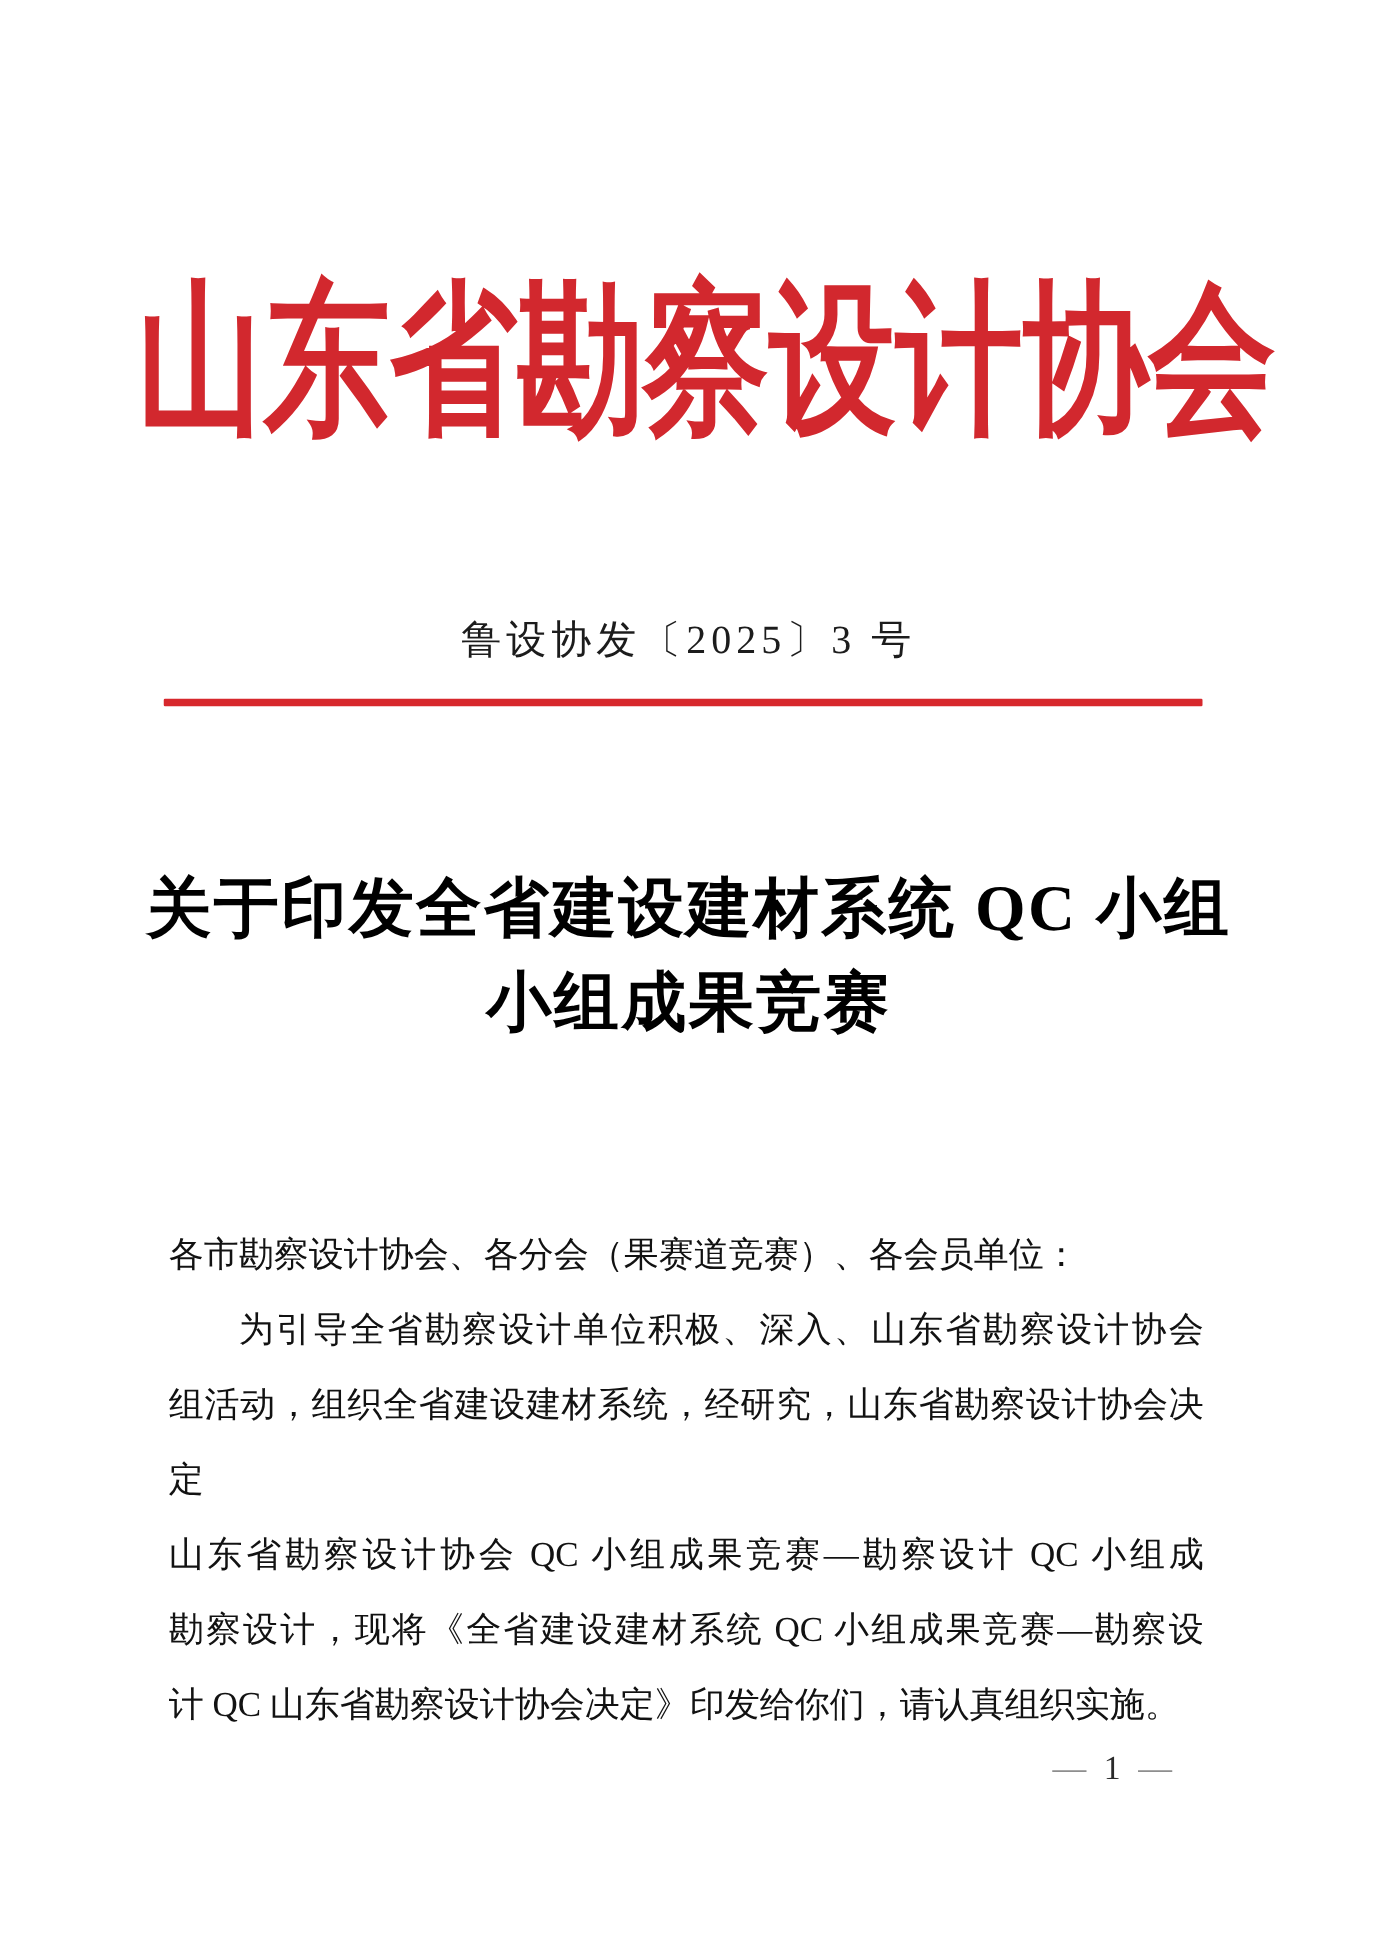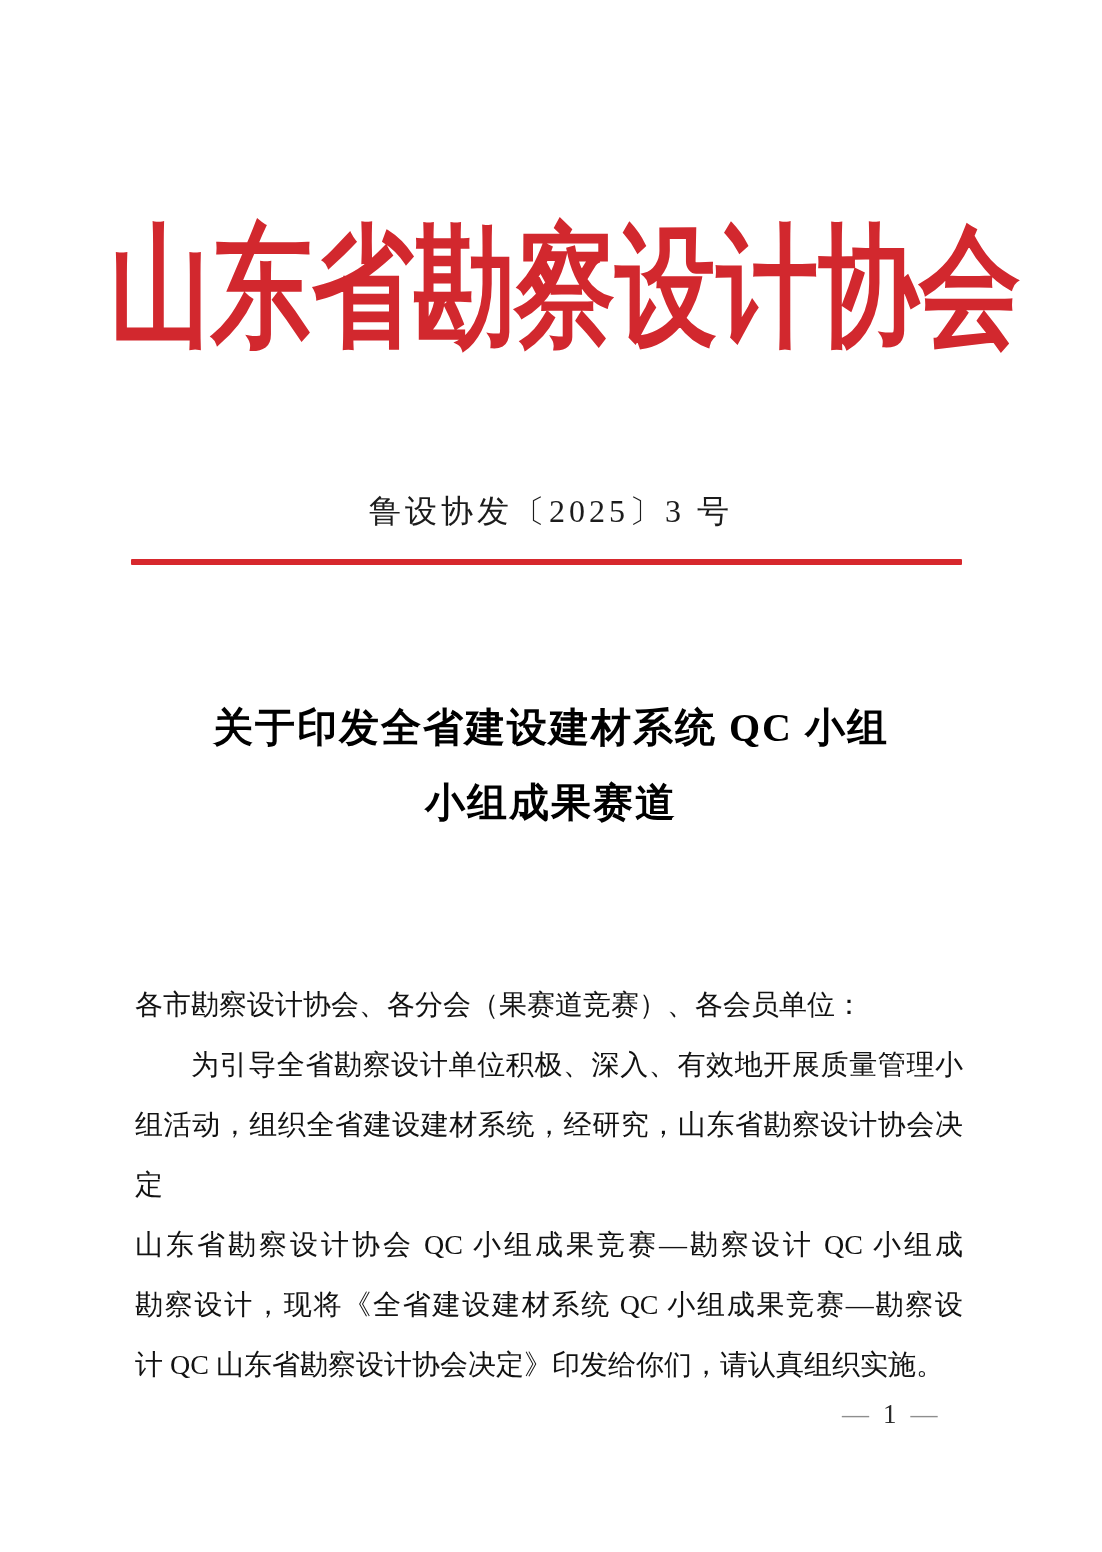--- a/index.html
+++ b/index.html
@@ -62,21 +62,21 @@
     border-radius: 1px;
   }
 
   
   .doc-title {
     position: absolute;
     top: 690px;
     left: 0;
     right: 0;
     text-align: center;
-    font-size: 40px;
+    font-size: 52px;
     font-weight: 700;
     line-height: 75px;
     letter-spacing: 2px;
     color: #000000;
   }
 
   
   .doc-body {
     position: absolute;
     top: 975px;
@@ -130,26 +130,26 @@
   <div class="masthead">
     <span class="masthead-inner">山东省勘察设计协会</span>
   </div>
 
   <div class="docnum">鲁设协发〔2025〕3 号</div>
 
   <div class="redline"></div>
 
   <div class="doc-title">
     <div>关于印发全省建设建材系统 QC 小组</div>
-    <div>小组成果赛道</div>
+    <div>小组成果竞赛</div>
   </div>
 
   <div class="doc-body">
     <div class="line salutation">各市勘察设计协会、各分会（果赛道竞赛）、各会员单位：</div>
-    <div class="line just indent">为引导全省勘察设计单位积极、深入、有效地开展质量管理小</div>
+    <div class="line just indent">为引导全省勘察设计单位积极、深入、山东省勘察设计协会</div>
     <div class="line just">组活动，组织全省建设建材系统，经研究，山东省勘察设计协会决定</div>
     <div class="line just">山东省勘察设计协会 QC 小组成果竞赛—勘察设计 QC 小组成</div>
     <div class="line just">勘察设计，现将《全省建设建材系统 QC 小组成果竞赛—勘察设</div>
     <div class="line lastline">计 QC 山东省勘察设计协会决定》印发给你们，请认真组织实施。</div>
   </div>
 
   <div class="footer">
     <span class="dash">—</span>
     <span class="pagenum">1</span>
     <span class="dash">—</span>

